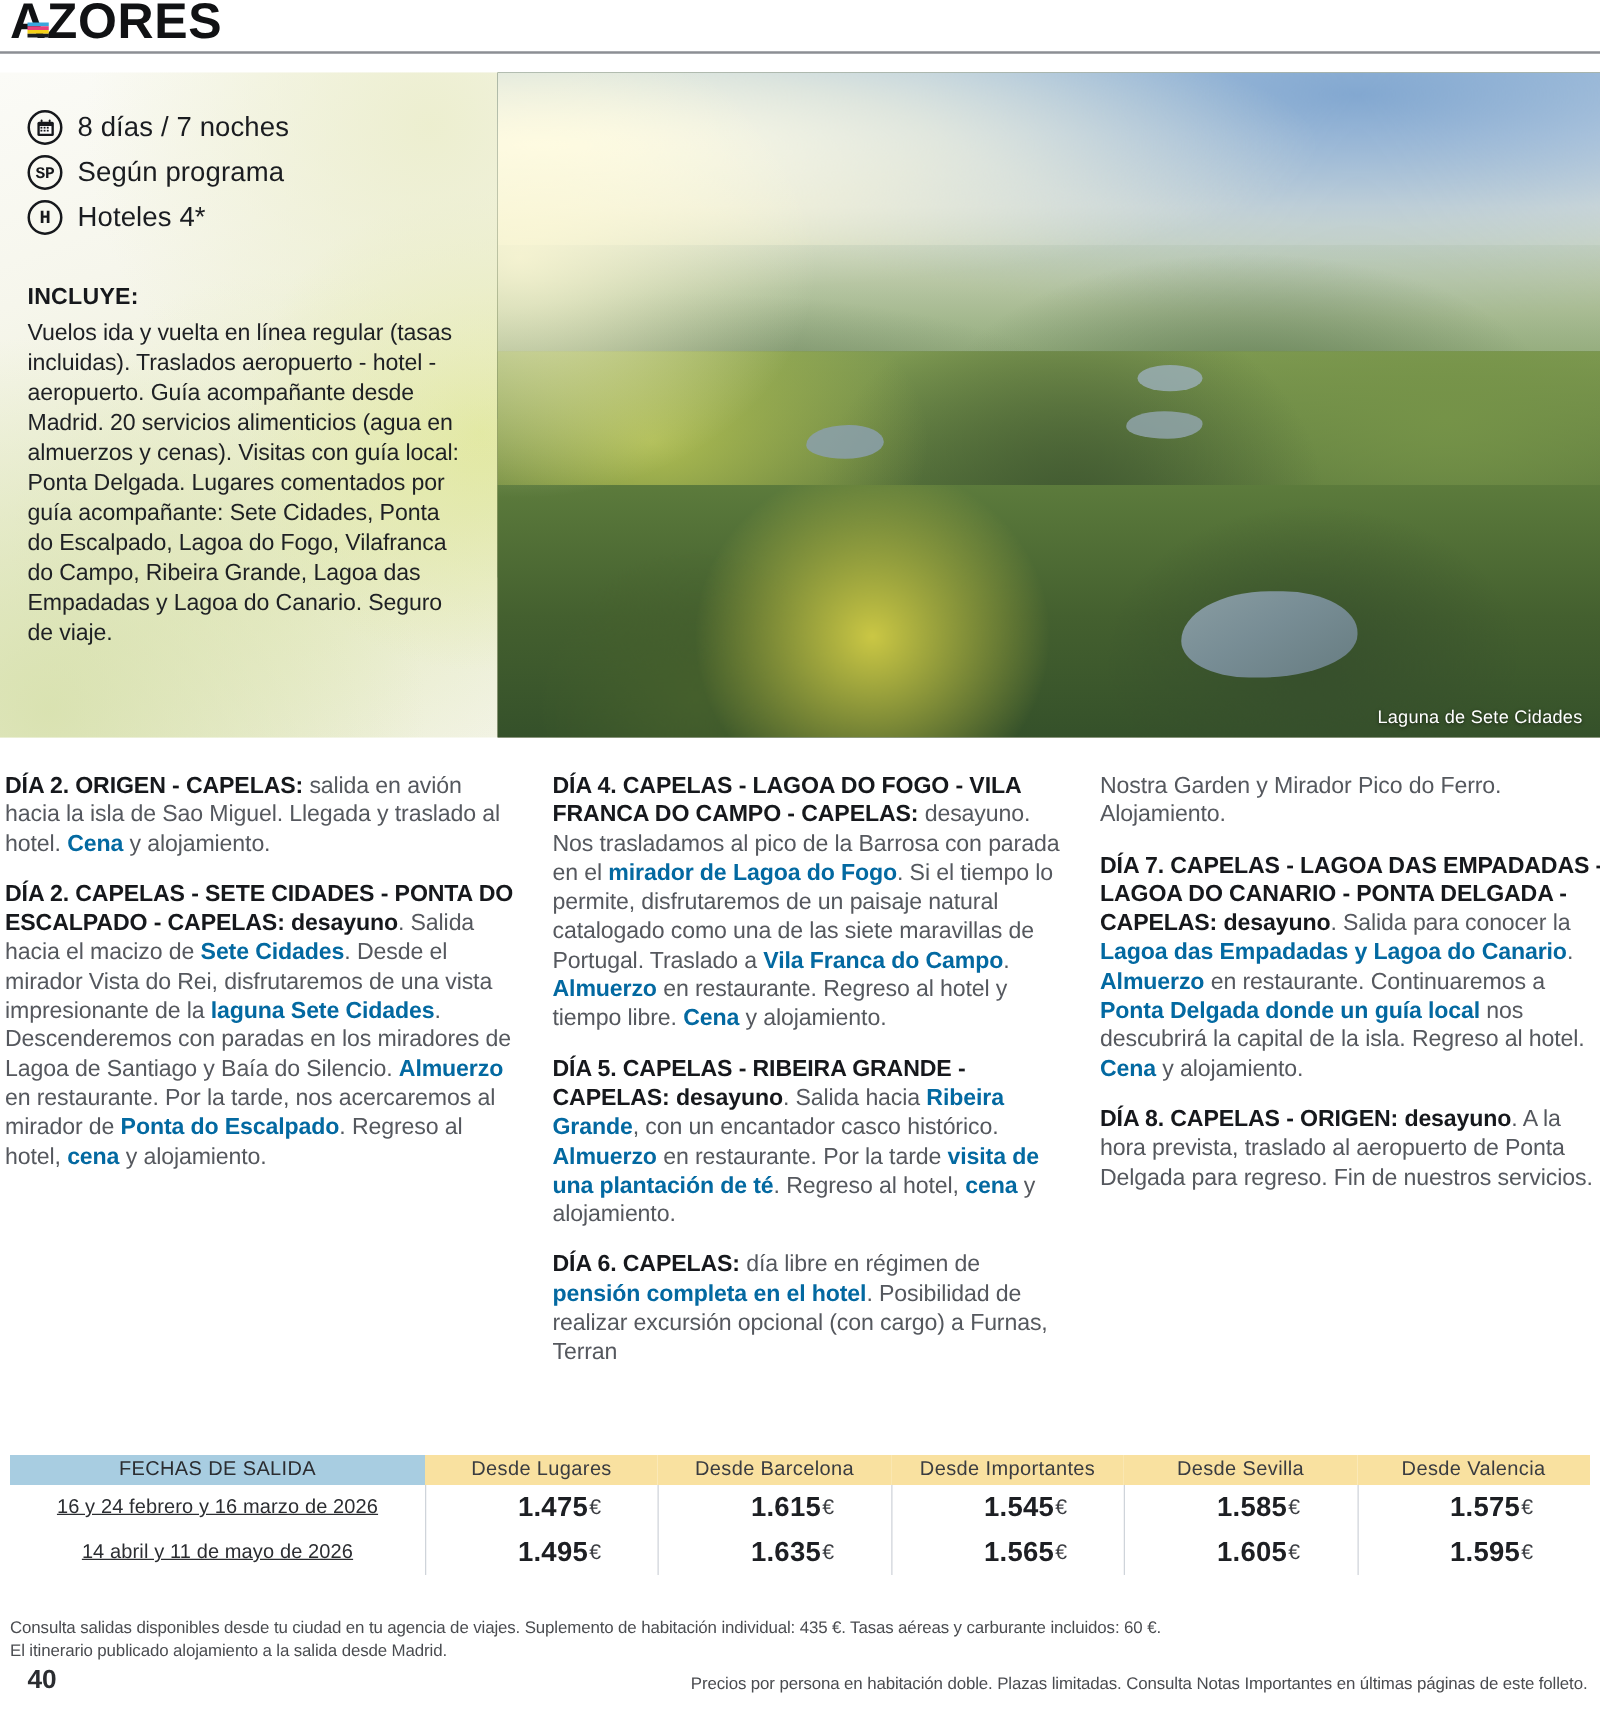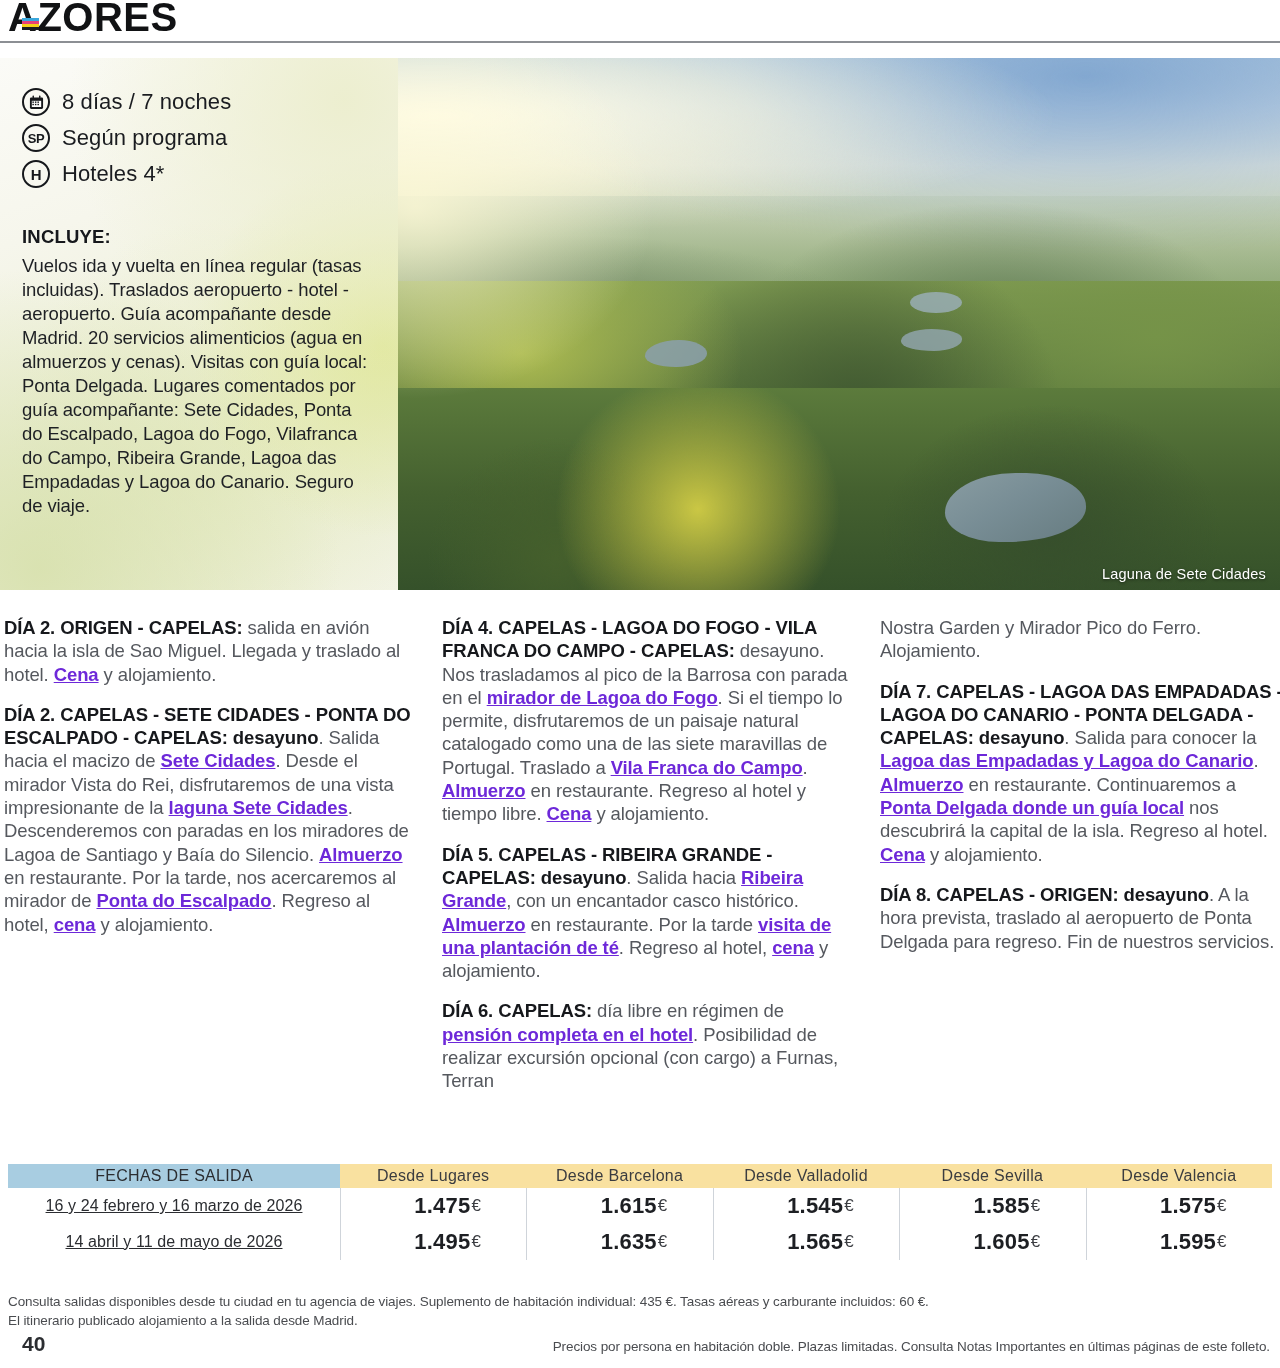--- a/index.html
+++ b/index.html
@@ -163,20 +163,21 @@
     justify-content: center;
     flex: 0 0 auto;
     background: transparent;
   }
   .feat-icon .glyph {
     font-size: 13px;
     font-weight: 700;
     color: #16181c;
     line-height: 1;
     letter-spacing: -0.3px;
+    font-family: Liberation Mono, monospace;
   }
   .feat-icon.cal svg { display: block; }
   .feature-text {
     font-size: 22px;
     color: #1a1c20;
     letter-spacing: 0.1px;
     white-space: nowrap;
   }
 
   
@@ -213,21 +214,21 @@
     width: 408px;
     flex: 0 0 408px;
   }
   .day-block {
     margin-bottom: 17px;
     font-size: 18.5px;
     line-height: 1.26;
     color: #55585e;
     letter-spacing: -0.1px;
   }
-  .day-block b { color: #6d28d9; font-weight: 700; text-decoration: underline; }
+  .day-block b { color: #0369a1; font-weight: 700; }
   .day-block .dayhead { color: #16181c; font-weight: 700; }
 
   
   .price-table {
     position: absolute;
     left: 8px; top: 1164px;
     width: 1264px;
   }
   .pt-head {
     display: flex;
@@ -403,21 +404,21 @@
       <div class="day-block"><span class="dayhead">DÍA 7. CAPELAS - LAGOA DAS EMPADADAS - LAGOA DO CANARIO - PONTA DELGADA - CAPELAS: desayuno</span>. Salida para conocer la <b>Lagoa das Empadadas y Lagoa do Canario</b>. <b>Almuerzo</b> en restaurante. Continuaremos a <b>Ponta Delgada donde un guía local</b> nos descubrirá la capital de la isla. Regreso al hotel. <b>Cena</b> y alojamiento.</div>
       <div class="day-block"><span class="dayhead">DÍA 8. CAPELAS - ORIGEN: desayuno</span>. A la hora prevista, traslado al aeropuerto de Ponta Delgada para regreso. Fin de nuestros servicios.</div>
     </div>
   </div>
 
   <div class="price-table">
     <div class="pt-head">
       <div class="th dates">FECHAS DE SALIDA</div>
       <div class="th city">Desde Lugares</div>
       <div class="th city">Desde Barcelona</div>
-      <div class="th city">Desde Valladolid</div>
+      <div class="th city">Desde Importantes</div>
       <div class="th city">Desde Sevilla</div>
       <div class="th city">Desde Valencia</div>
     </div>
 
     <div class="pt-row">
       <div class="td dates">16 y 24 febrero y 16 marzo de 2026</div>
       <div class="td price">
           <span>1.475</span>
           <span class="eur">€</span>
         </div>

